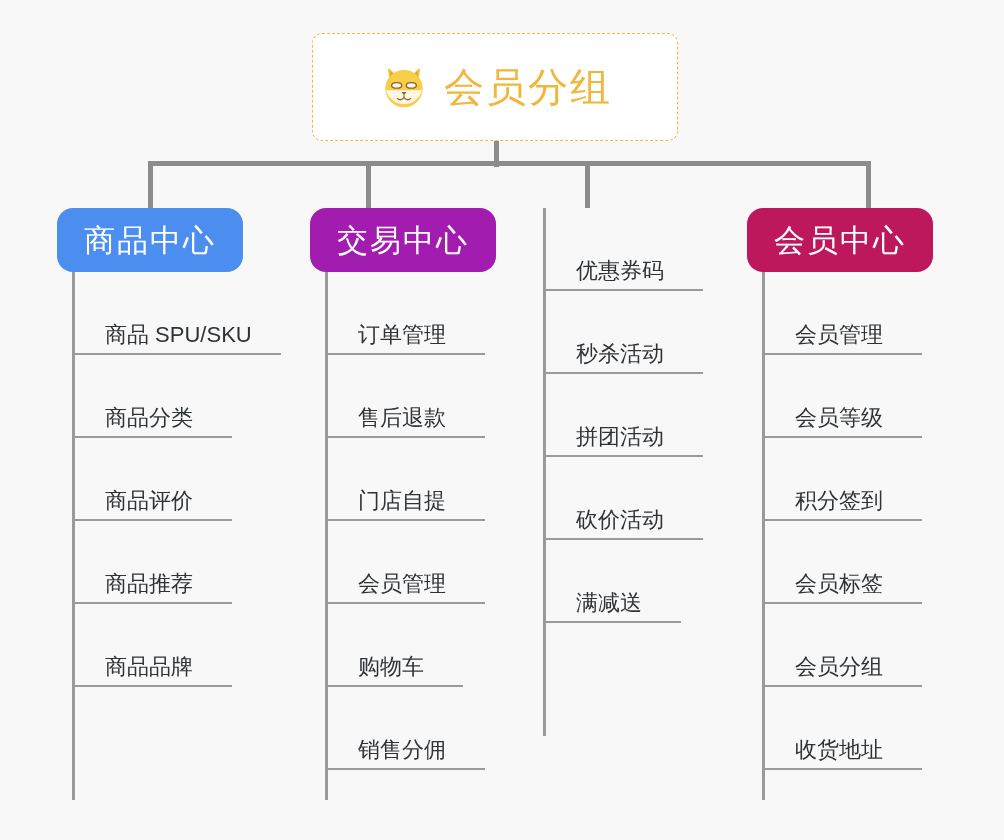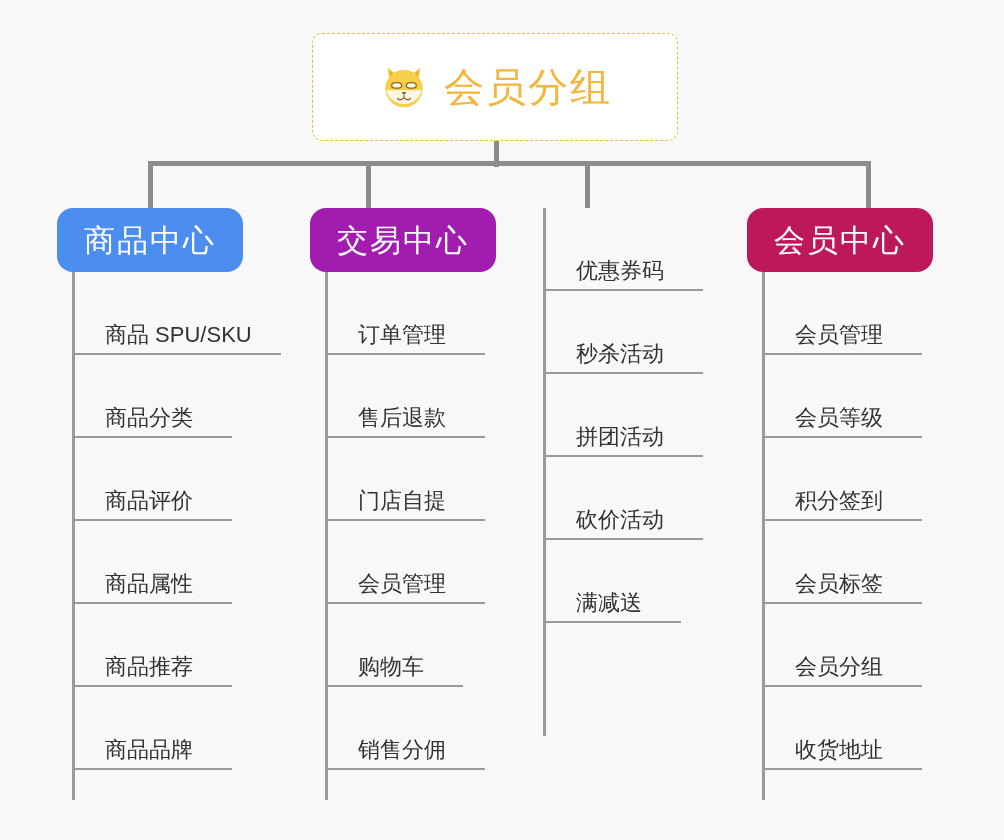--- a/index.html
+++ b/index.html
@@ -172,24 +172,20 @@
         </div>
       <div class="leaf">
           <span class="leaf-label">商品分类</span>
           <span class="leaf-rule" style="width:157px;"></span>
         </div>
       <div class="leaf">
           <span class="leaf-label">商品评价</span>
           <span class="leaf-rule" style="width:157px;"></span>
         </div>
       <div class="leaf">
-          <span class="leaf-label">商品属性</span>
-          <span class="leaf-rule" style="width:157px;"></span>
-        </div>
-      <div class="leaf">
           <span class="leaf-label">商品推荐</span>
           <span class="leaf-rule" style="width:157px;"></span>
         </div>
       <div class="leaf">
           <span class="leaf-label">商品品牌</span>
           <span class="leaf-rule" style="width:157px;"></span>
         </div>
     </div>
   </div>
 

